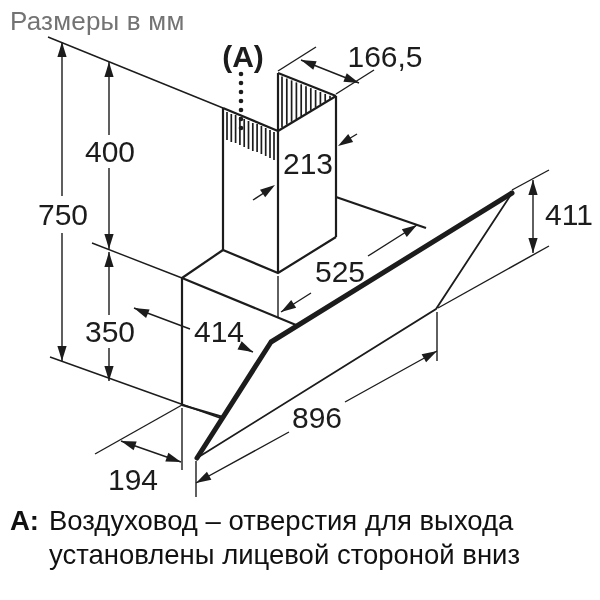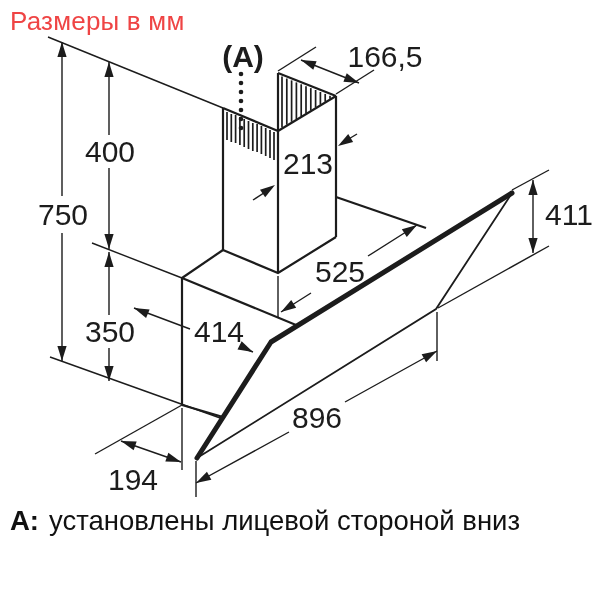--- a/index.html
+++ b/index.html
@@ -1,20 +1,20 @@
 <!DOCTYPE html>
 <html><head>
 <meta charset="utf-8">
 <style>
   html,body{margin:0;padding:0;background:#ffffff;}
   #stage{position:relative;width:600px;height:600px;background:#ffffff;overflow:hidden;
          font-family:"Liberation Sans", sans-serif;color:#1c1c1c;}
   #drawing{position:absolute;left:0;top:0;}
   .title{position:absolute;left:10px;top:6px;font-size:26px;letter-spacing:0.2px;
-         color:#ef4444;}
+         color:#737373;}
   .note{position:absolute;left:10px;top:504px;width:580px;font-size:27.5px;line-height:34px;color:#111;}
   .note .prefix{font-weight:bold;position:absolute;left:0;top:0;}
   .note .lines{padding-left:39px;}
   svg text{font-family:"Liberation Sans", sans-serif;font-size:30px;fill:#1c1c1c;}
   .ln{stroke:#1c1c1c;fill:none;}
   .thin{stroke-width:1.4px;}
   .med{stroke-width:2.2px;}
   .hatch{stroke-width:1.7px;}
   .thick{stroke-width:5px;stroke-linecap:round;stroke-linejoin:round;}
   .pthin{stroke-width:1.8px;}
@@ -148,17 +148,18 @@
     <text x="569" y="225" text-anchor="middle">411</text>
     <text x="317" y="428" text-anchor="middle">896</text>
     <text x="133" y="490" text-anchor="middle">194</text>
   </svg>
 
   <div class="title">Размеры в мм</div>
 
   <div class="note">
     <span class="prefix">A:</span>
     <div class="lines">
+      <div>Воздуховод – отверстия для выхода</div>
       <div>установлены лицевой стороной вниз</div>
     </div>
   </div>
 
 </div>
 
 </body></html>

